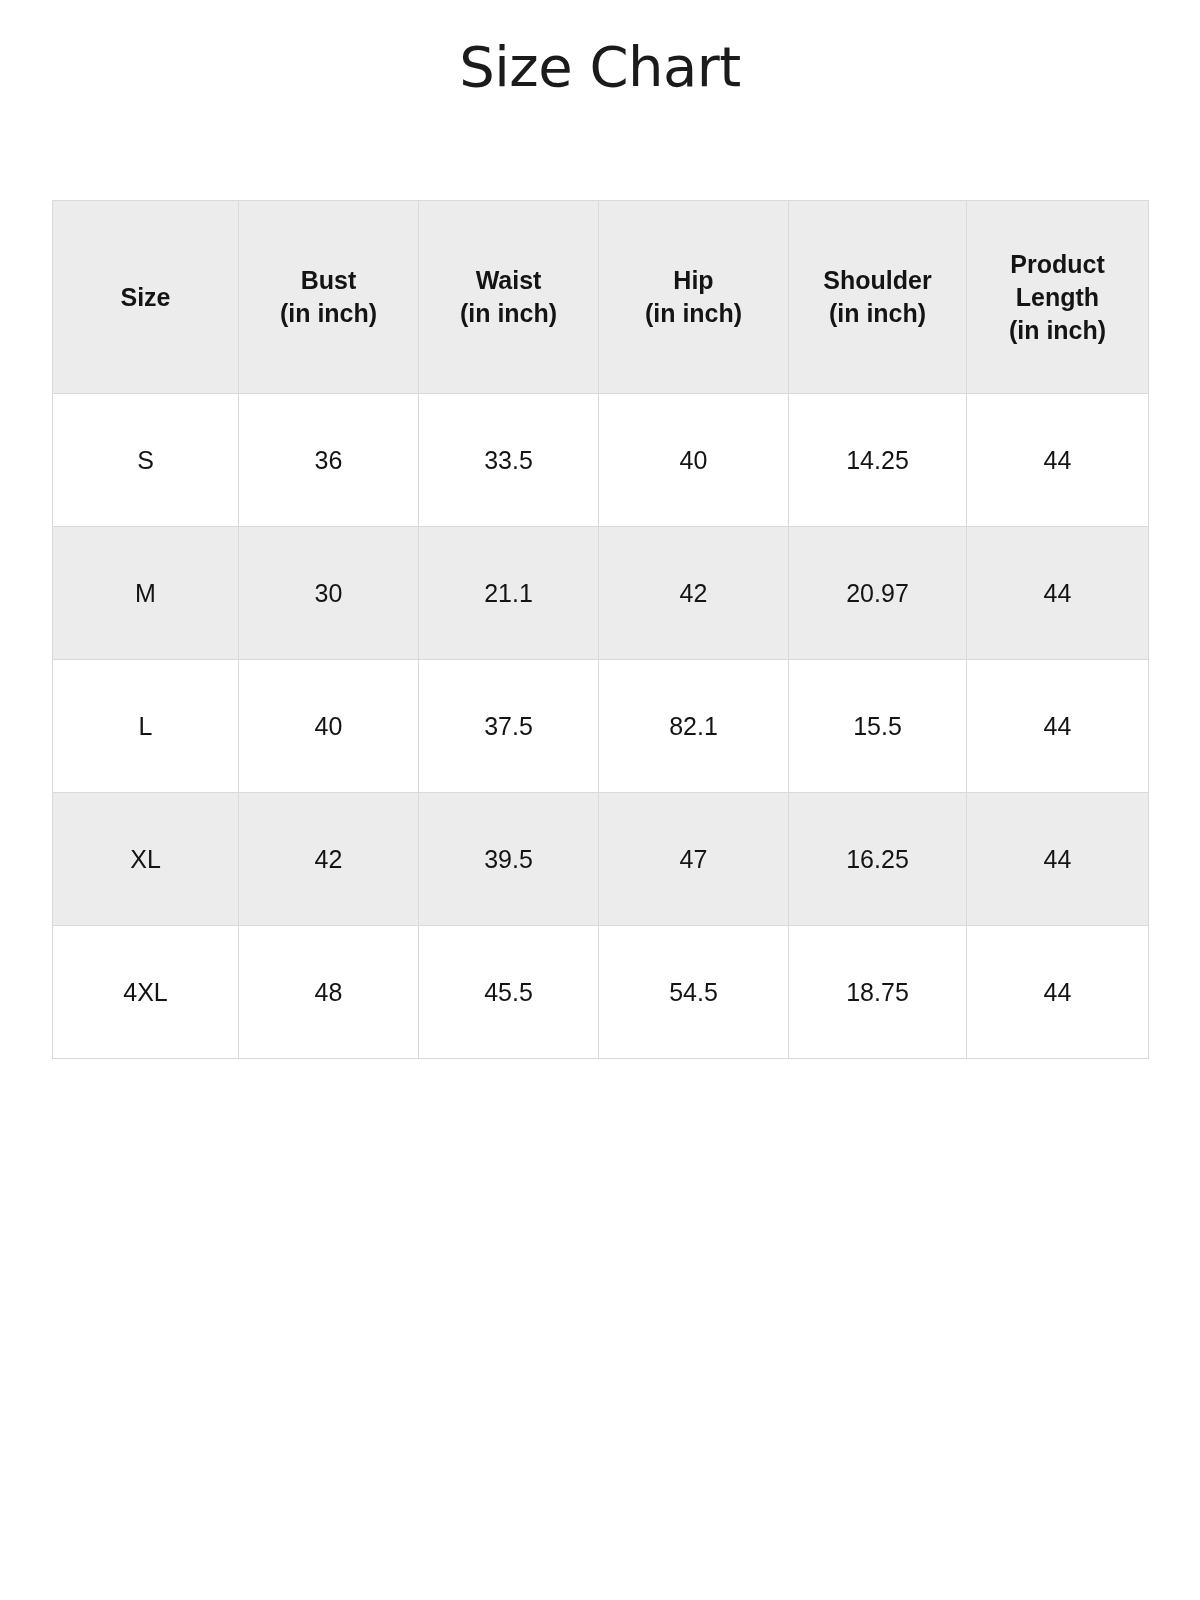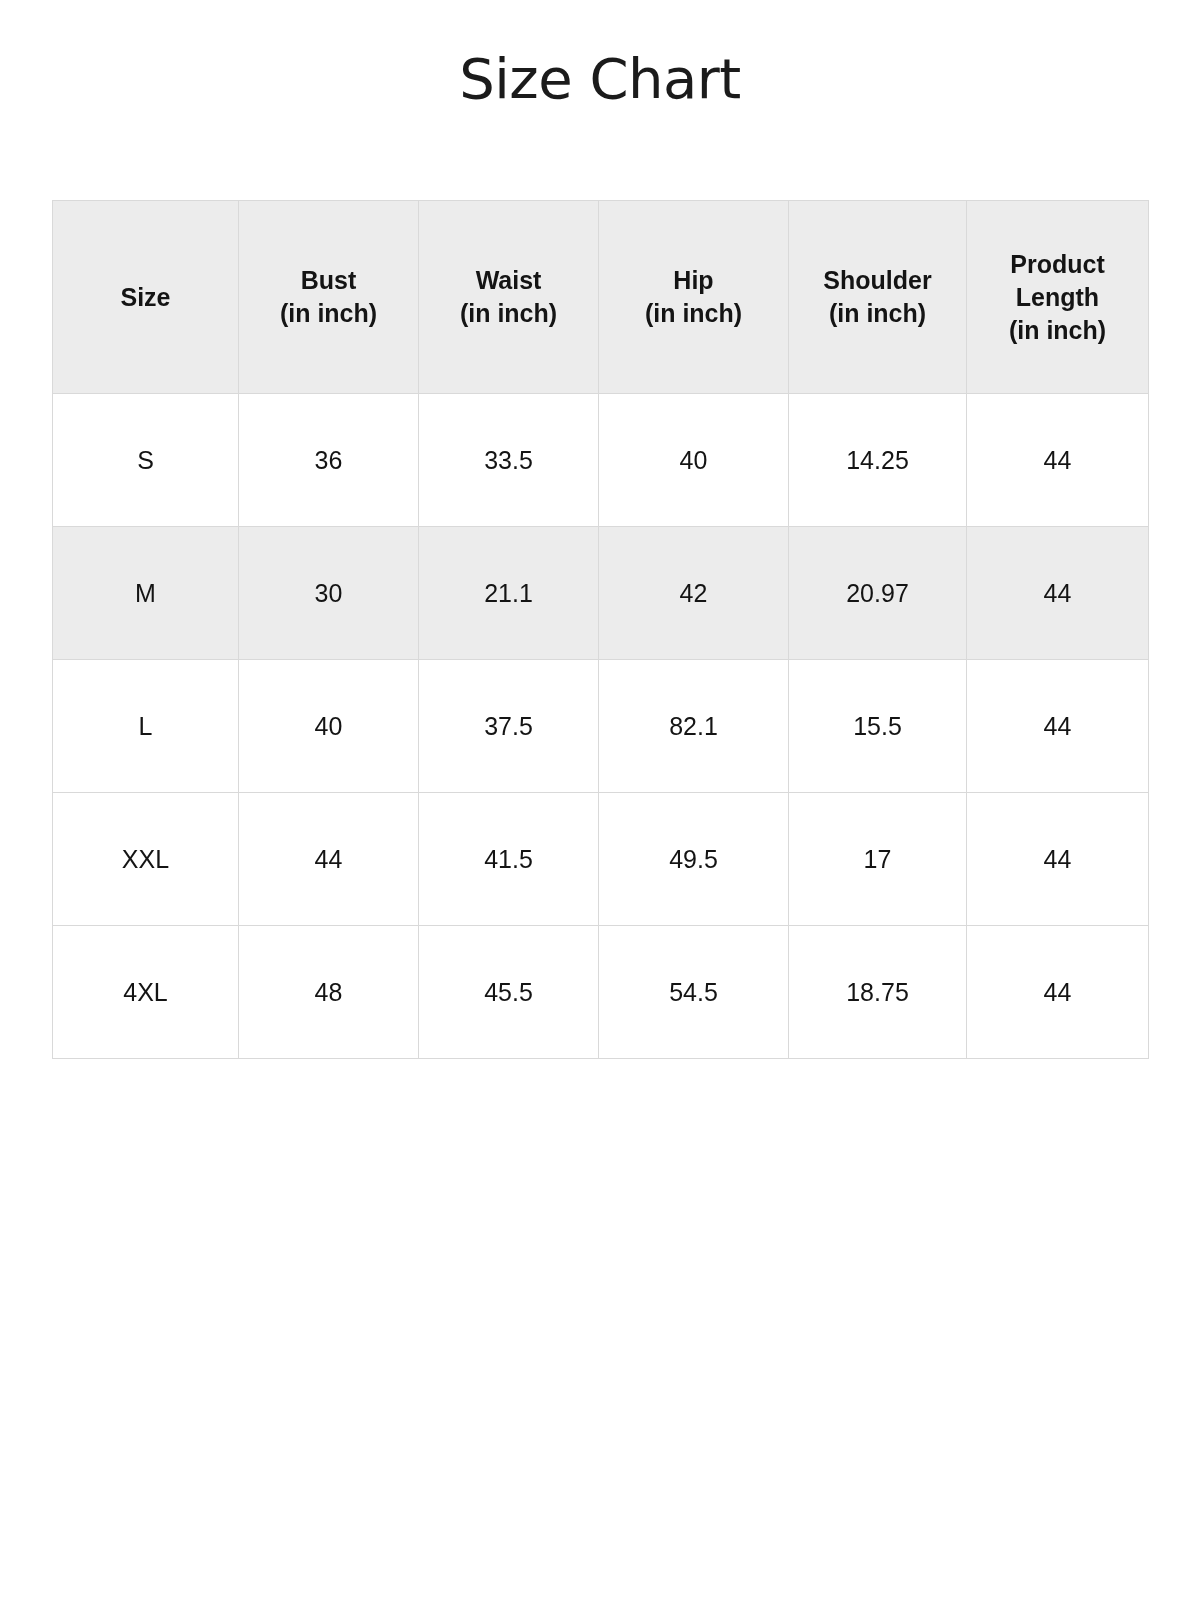--- a/index.html
+++ b/index.html
@@ -20,21 +20,21 @@
     position: relative;
     box-sizing: border-box;
   }
   .title {
     text-align: center;
     font-size: 56px;
     font-weight: 400;
     line-height: 1.1;
     letter-spacing: -0.5px;
     margin: 0;
-    padding-top: 48px;
+    padding-top: 36px;
     color: #1b1b1b;
     font-family: "DejaVu Sans", sans-serif;
   }
   .table-wrap {
     position: absolute;
     left: 52px;
     top: 200px;
     width: 1096px;
   }
   table.size-chart {
@@ -141,26 +141,26 @@
           <td>44</td>
         </tr>
         <tr>
           <td>L</td>
           <td>40</td>
           <td>37.5</td>
           <td>82.1</td>
           <td>15.5</td>
           <td>44</td>
         </tr>
-        <tr>
-          <td>XXL</td>
-          <td>44</td>
-          <td>41.5</td>
-          <td>49.5</td>
-          <td>17</td>
+        <tr class="alt">
+          <td>XL</td>
+          <td>42</td>
+          <td>39.5</td>
+          <td>47</td>
+          <td>16.25</td>
           <td>44</td>
         </tr>
         <tr>
           <td>4XL</td>
           <td>48</td>
           <td>45.5</td>
           <td>54.5</td>
           <td>18.75</td>
           <td>44</td>
         </tr>

